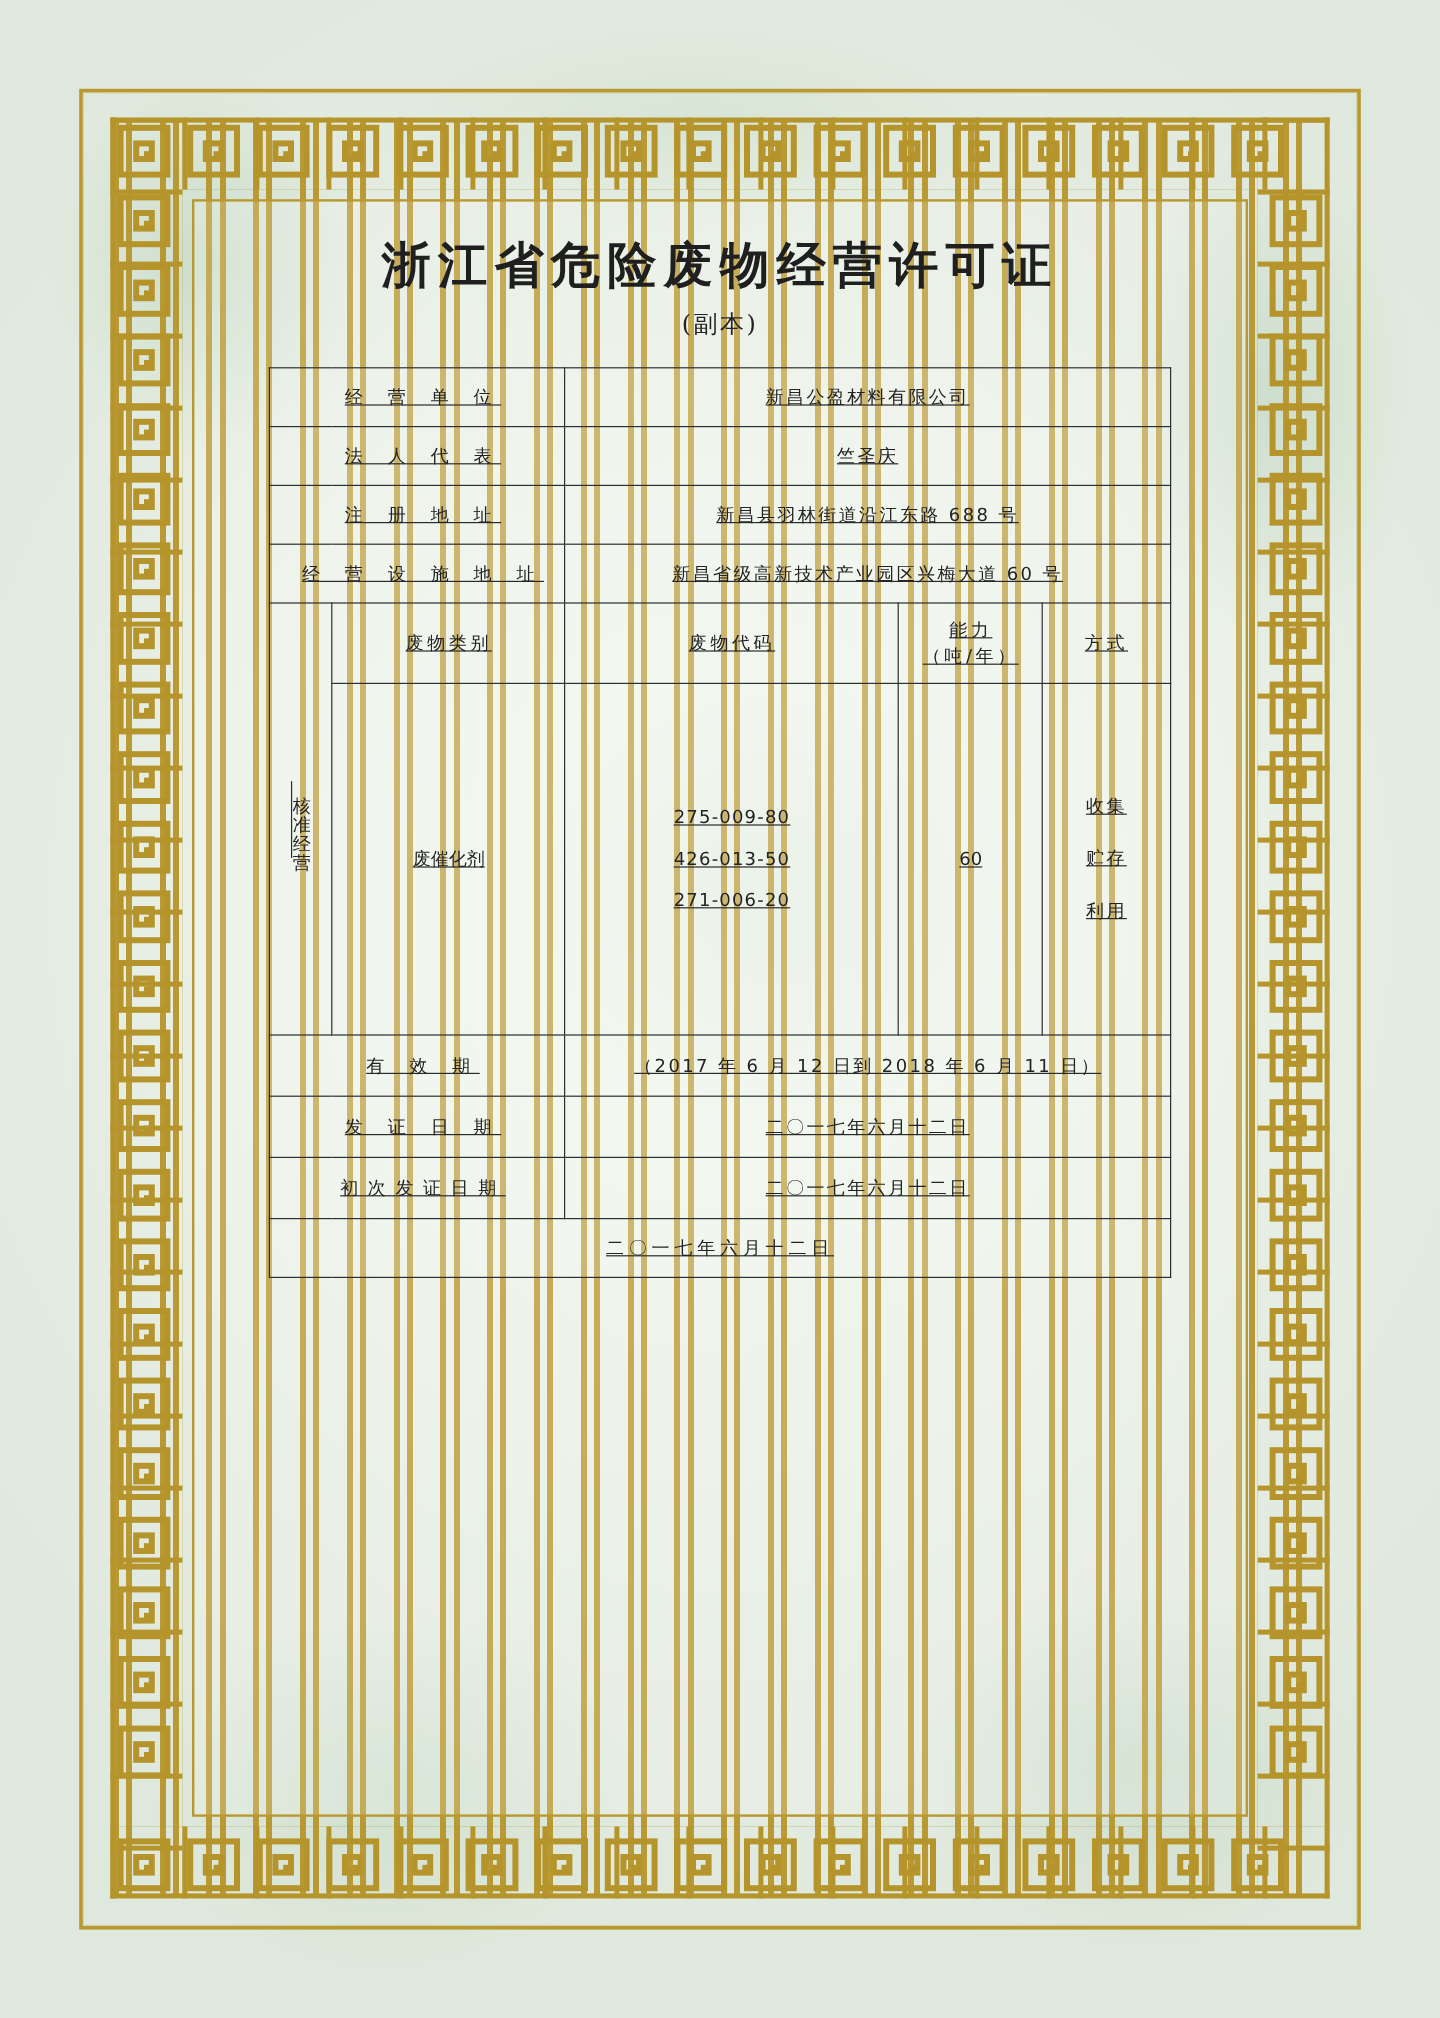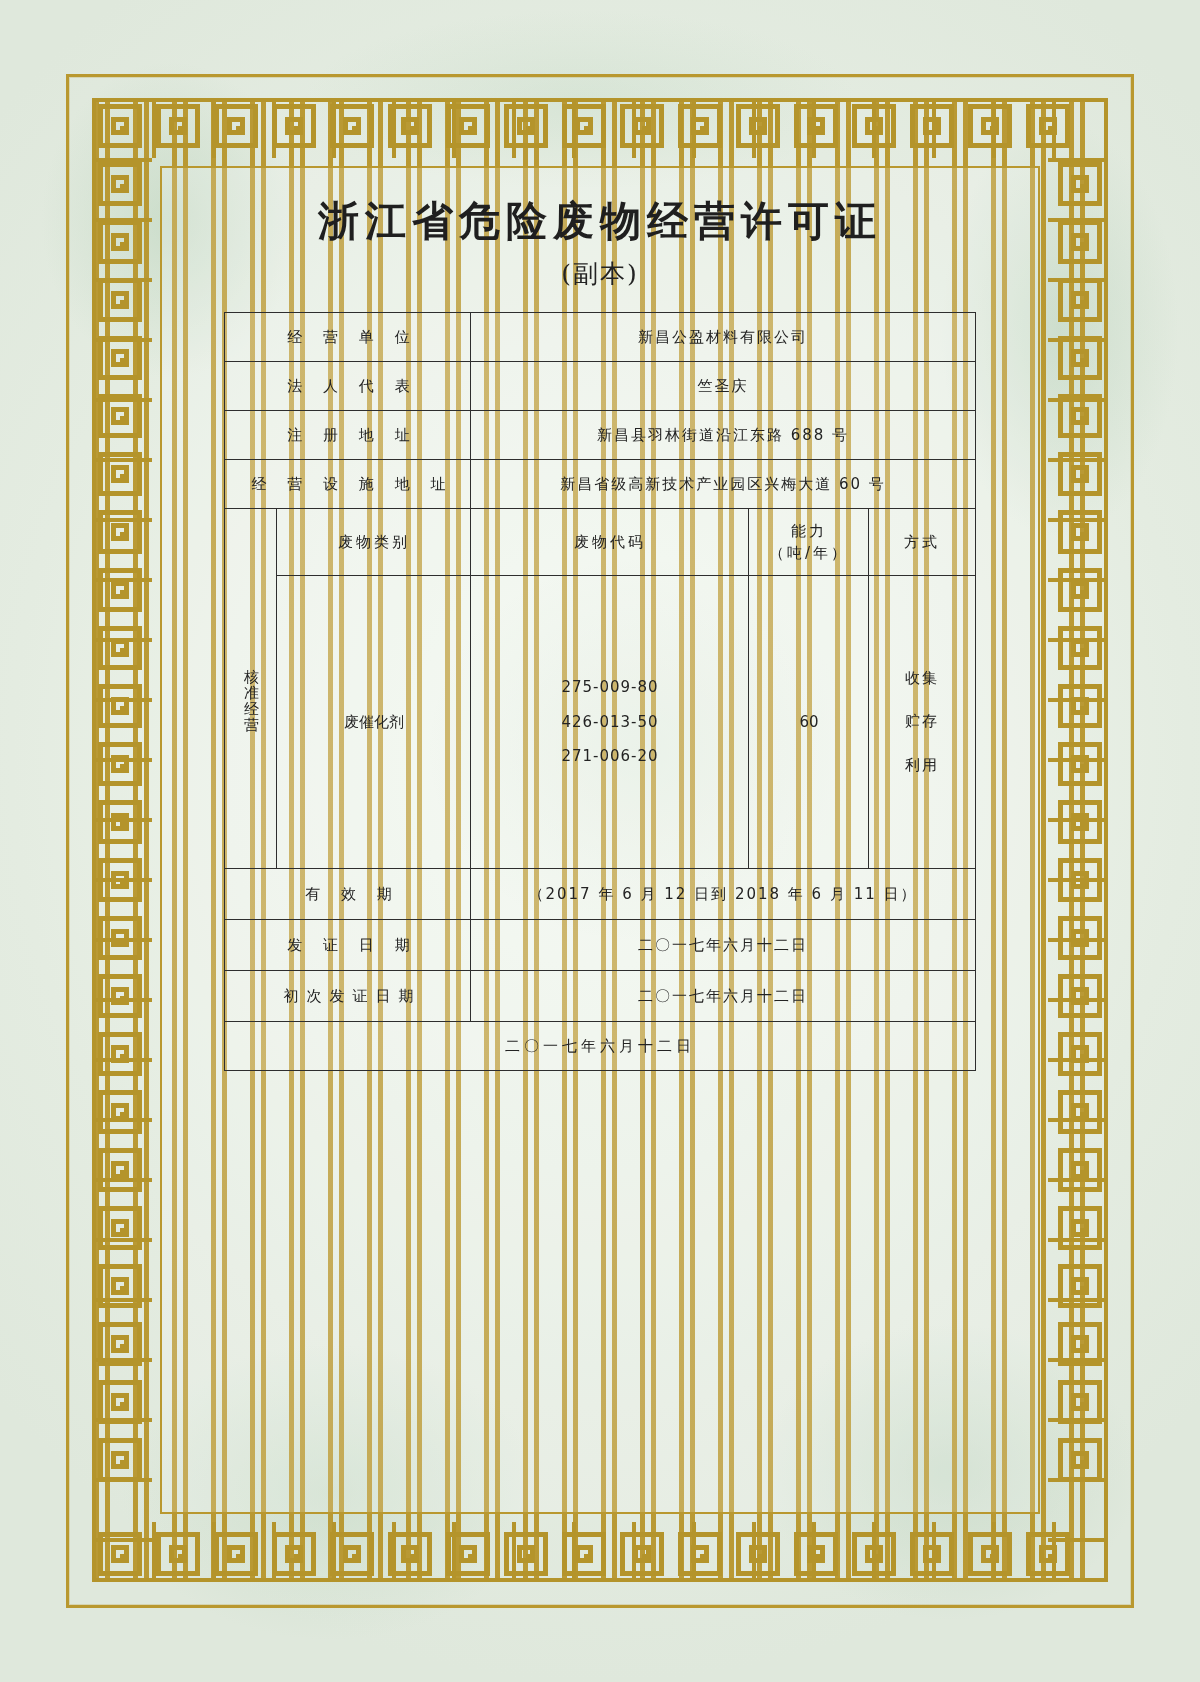--- a/index.html
+++ b/index.html
@@ -119,21 +119,21 @@
     font-family: "DejaVu Serif", "Liberation Serif", serif;
     font-weight: bold;
     font-size: 41px;
     letter-spacing: 6px;
     color: #1f1f1f;
     margin-top: 14px;
   }
   .subtitle {
     text-align: center;
     font-family: "DejaVu Serif", "Liberation Serif", serif;
-    font-size: 25px;
+    font-size: 20px;
     letter-spacing: 2px;
     margin-top: 8px;
     color: #232323;
   }
   .serial-row {
     display: flex;
     justify-content: center;
     align-items: baseline;
     gap: 72px;
     margin-top: 18px;
@@ -142,20 +142,21 @@
     letter-spacing: 3px;
     color: #1e1e1e;
   }
 
   table.cert {
     width: 750px;
     margin: 22px auto 0 auto;
     border-collapse: collapse;
     table-layout: fixed;
     background: rgba(255,255,255,0.12);
+    text-decoration: underline;
   }
   table.cert td {
     border: 1px solid #2e2e2e;
     font-size: 15px;
     color: #232323;
     text-align: center;
     vertical-align: middle;
     font-family: "DejaVu Sans", "Liberation Sans", sans-serif;
   }
   .lbl {

